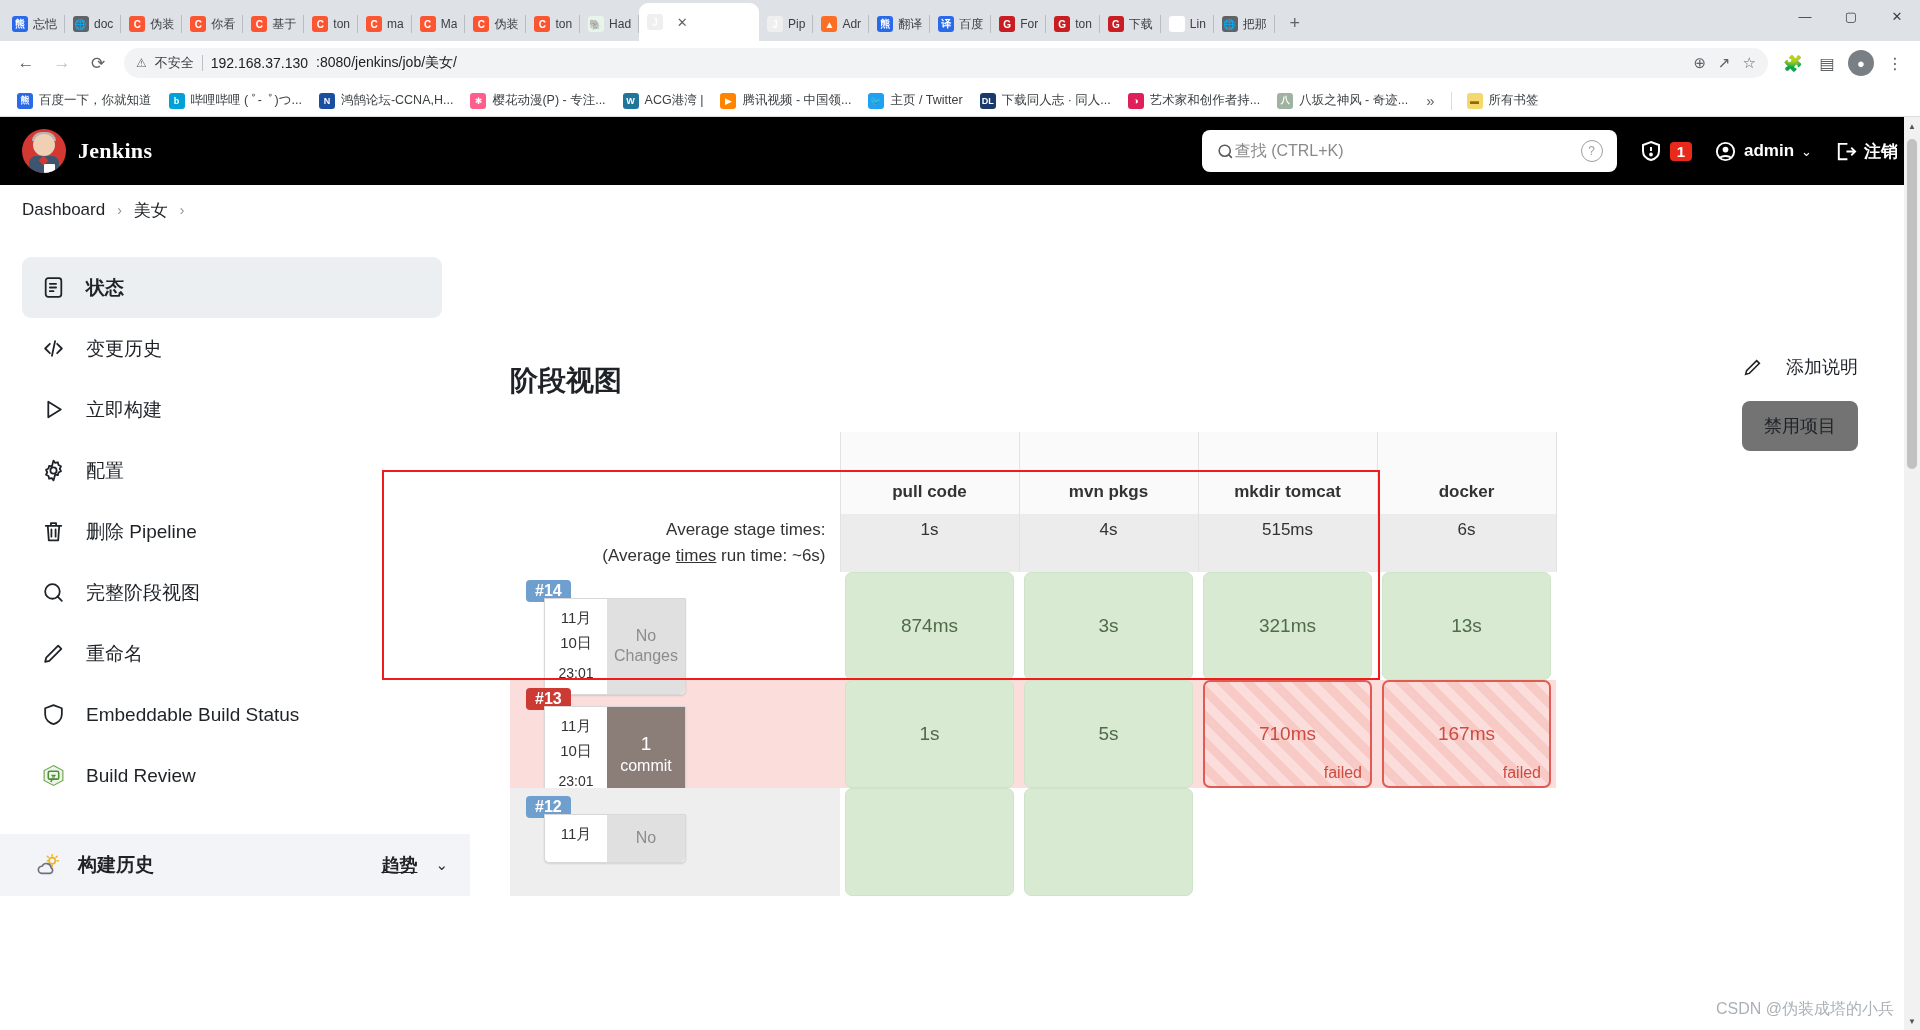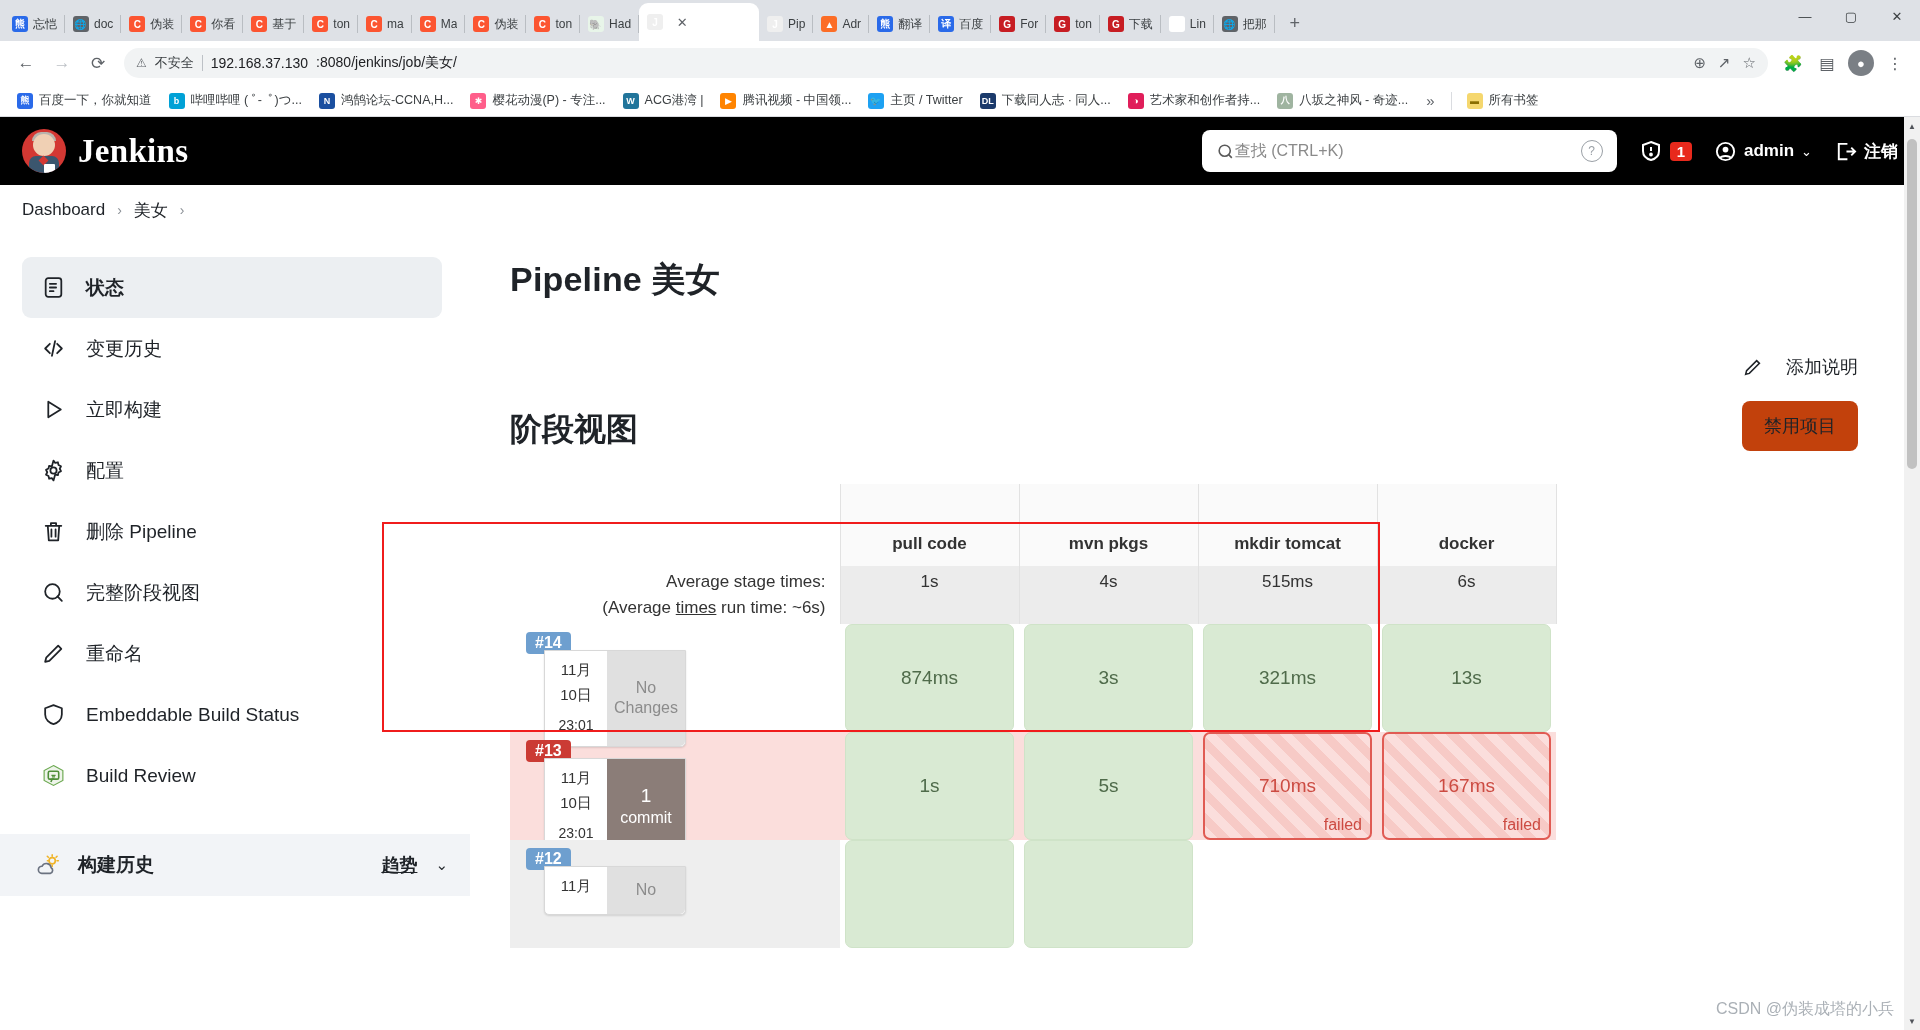--- a/index.html
+++ b/index.html
@@ -104,21 +104,21 @@
   .jlogo{ display:flex; align-items:center; gap:12px;}
   .jlogo .mascot{
     width:44px;height:44px;border-radius:50%;background:#d33833;position:relative;overflow:hidden;
     display:flex;align-items:flex-end;justify-content:center;
   }
   .jlogo .mascot .head{width:22px;height:22px;border-radius:50%;background:#f0d0b4;position:absolute;top:5px;left:11px;}
   .jlogo .mascot .hair{width:24px;height:9px;border-radius:12px 12px 0 0;background:#b9b4ad;position:absolute;top:3px;left:10px;}
   .jlogo .mascot .body{width:30px;height:17px;border-radius:7px 7px 0 0;background:#3b566e;position:absolute;bottom:0;left:7px;}
   .jlogo .mascot .tie{width:7px;height:7px;background:#d33833;position:absolute;bottom:9px;left:18px;transform:rotate(45deg);}
   .jlogo .mascot .cup{width:11px;height:9px;background:#fff;position:absolute;bottom:0;left:22px;border-radius:1px;}
-  .jlogo .jname{ font-family:"Liberation Serif","DejaVu Serif",serif; font-weight:bold; font-size:33px; letter-spacing:0.3px;}
+  .jlogo .jname{ font-family:"Liberation Serif","DejaVu Serif",serif; font-weight:bold; font-size:22px; letter-spacing:0.3px;}
 
   .jsearchwrap{ margin-left:auto; display:flex; align-items:center; gap:22px;}
   .jsearch{
     width:415px;height:42px;background:#fff;border-radius:8px;display:flex;align-items:center;
     padding: 0 14px; color:#8a8a8a; font-size:16px;
   }
   .jsearch .qmark{width:22px;height:22px;border-radius:50%;border:1.5px solid #9aa0a6;
      display:flex;align-items:center;justify-content:center;font-size:12px;color:#9aa0a6;margin-left:auto;}
   .hitem{display:flex;align-items:center;gap:7px;color:#fff;font-size:17px;font-weight:bold;}
   .badge{background:#e8291c;color:#fff;border-radius:4px;padding:1px 7px;font-size:15px;font-weight:bold;}
@@ -147,23 +147,23 @@
   }
   .buildhistory .bh-title{ font-size:19px;font-weight:bold;color:#1f2328;}
   .buildhistory .bh-trend{ margin-left:auto; font-size:18px;font-weight:bold;text-decoration:underline;color:#1f2328;}
   .buildhistory .bh-caret{ font-size:15px;color:#1f2328;}
 
   .main{ flex:1; padding: 22px 60px 0 40px; position:relative;}
   .page-title{ font-size:34px; font-weight:bold; color:#1f2328; letter-spacing:0.2px;}
   .actions{ position:absolute; right:62px; top:120px; display:flex;flex-direction:column;
      align-items:flex-end; gap:22px;}
   .act-link{ display:flex;align-items:center;gap:22px;font-size:18px;color:#1f2328;}
-  .act-btn{ background:#c2410c; border-radius:8px; padding:13px 22px; font-size:18px;color:#1f2328;}
-
-  .section-title{ font-size:32px;font-weight:bold;color:#1f2328;margin-top:105px;}
+  .act-btn{ background:#737373; border-radius:8px; padding:13px 22px; font-size:18px;color:#1f2328;}
+
+  .section-title{ font-size:28px;font-weight:bold;color:#1f2328;margin-top:105px;}
 
   
   .stagewrap{ margin-top: 32px; position:relative; }
   .stagetable{ border-collapse:collapse; font-size:17px; color:#333; table-layout:fixed;}
   .stagetable td, .stagetable th{ padding:0; }
   .col-meta{ width:330px; }
   .col-stage{ width:179px; }
 
   .hdr-cell{
     height:82px; background:#fafafa; border-left:1px solid #e2e2e2; border-right:1px solid #e2e2e2;
@@ -549,21 +549,20 @@
               <path d="M6.5 19.5a3.4 3.4 0 0 1 .3-6.8 4.6 4.6 0 0 1 8.7 1.4 3 3 0 0 1-.6 5.4z" stroke="#6b7280" stroke-width="1.6" fill="none"></path>
             </svg>
           </span>
           <span class="bh-title">构建历史</span>
           <span class="bh-trend">趋势</span>
           <span class="bh-caret">⌄</span>
         </div>
       </div>
 
       <div class="main">
-        <div class="page-title">Pipeline 美女</div>
 
         <div class="actions">
           <div class="act-link">
             <svg width="22" height="22" viewBox="0 0 24 24" fill="none" stroke="#1f2328" stroke-width="1.7">
                 <path d="M4 20l4-1 11-11-3-3L5 16z"></path>
               </svg>
             <span>添加说明</span>
           </div>
           <div class="act-btn">禁用项目</div>
         </div>

